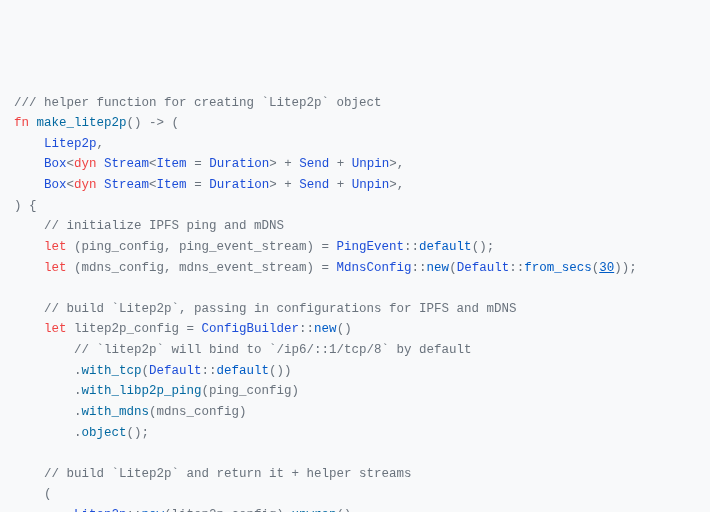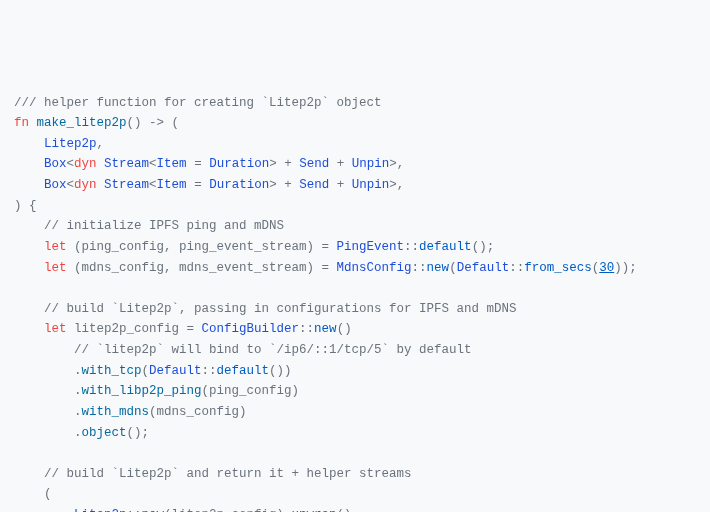--- a/index.html
+++ b/index.html
@@ -33,21 +33,21 @@
     <span class="ty">Litep2p</span><span>,</span>
     <span class="ty">Box</span><span>&lt;</span><span class="kw">dyn</span><span> </span><span class="ty">Stream</span><span>&lt;</span><span class="ty">Item</span><span> = </span><span class="ty">Duration</span><span>&gt; + </span><span class="ty">Send</span><span> + </span><span class="ty">Unpin</span><span>&gt;,</span>
     <span class="ty">Box</span><span>&lt;</span><span class="kw">dyn</span><span> </span><span class="ty">Stream</span><span>&lt;</span><span class="ty">Item</span><span> = </span><span class="ty">Duration</span><span>&gt; + </span><span class="ty">Send</span><span> + </span><span class="ty">Unpin</span><span>&gt;,</span>
 <span>) {</span>
 <span class="gr">    // initialize IPFS ping and mDNS</span>
     <span class="kw">let</span><span> (ping_config, ping_event_stream) = </span><span class="ty">PingEvent</span><span>::</span><span class="blc">default</span><span>();</span>
     <span class="kw">let</span><span> (mdns_config, mdns_event_stream) = </span><span class="ty">MdnsConfig</span><span>::</span><span class="blc">new</span><span>(</span><span class="ty">Default</span><span>::</span><span class="blc">from_secs</span><span>(</span><span class="num">30</span><span>));</span>
 
 <span class="gr">    // build `Litep2p`, passing in configurations for IPFS and mDNS</span>
     <span class="kw">let</span><span> litep2p_config = </span><span class="ty">ConfigBuilder</span><span>::</span><span class="blc">new</span><span>()</span>
-<span class="gr">        // `litep2p` will bind to `/ip6/::1/tcp/5` by default</span>
+<span class="gr">        // `litep2p` will bind to `/ip6/::1/tcp/8` by default</span>
         <span>.</span><span class="call">with_tcp</span><span>(</span><span class="ty">Default</span><span>::</span><span class="blc">default</span><span>())</span>
         <span>.</span><span class="call">with_libp2p_ping</span><span>(ping_config)</span>
         <span>.</span><span class="call">with_mdns</span><span>(mdns_config)</span>
         <span>.</span><span class="call">object</span><span>();</span>
 
 <span class="gr">    // build `Litep2p` and return it + helper streams</span>
 <span>    (</span>
         <span class="ty">Litep2p</span><span>::</span><span class="blc">new</span><span>(litep2p_config).</span><span class="call">unwrap</span><span>(),</span>
 
 

